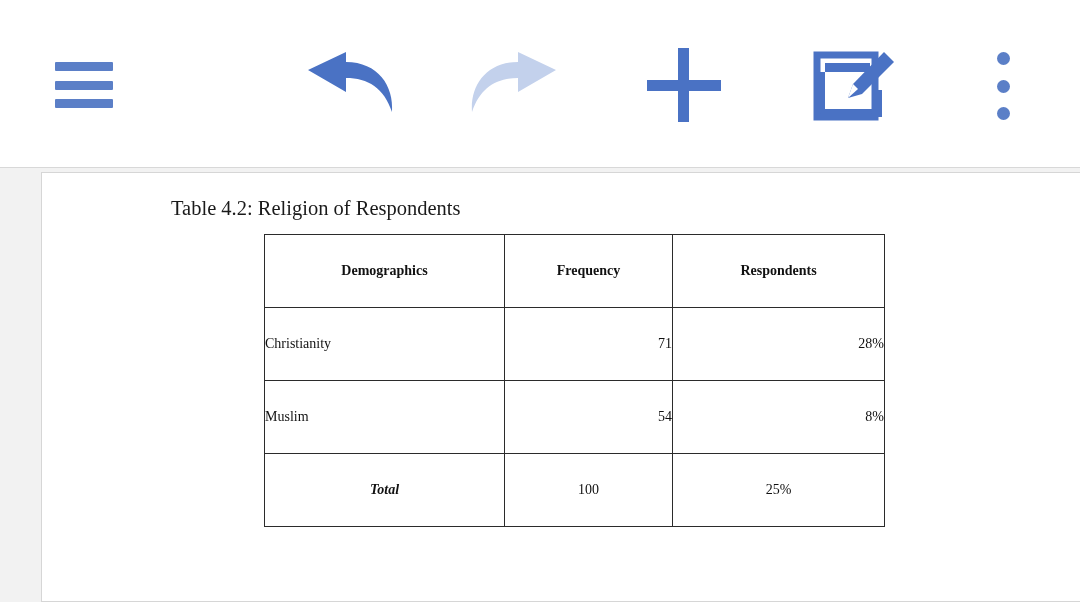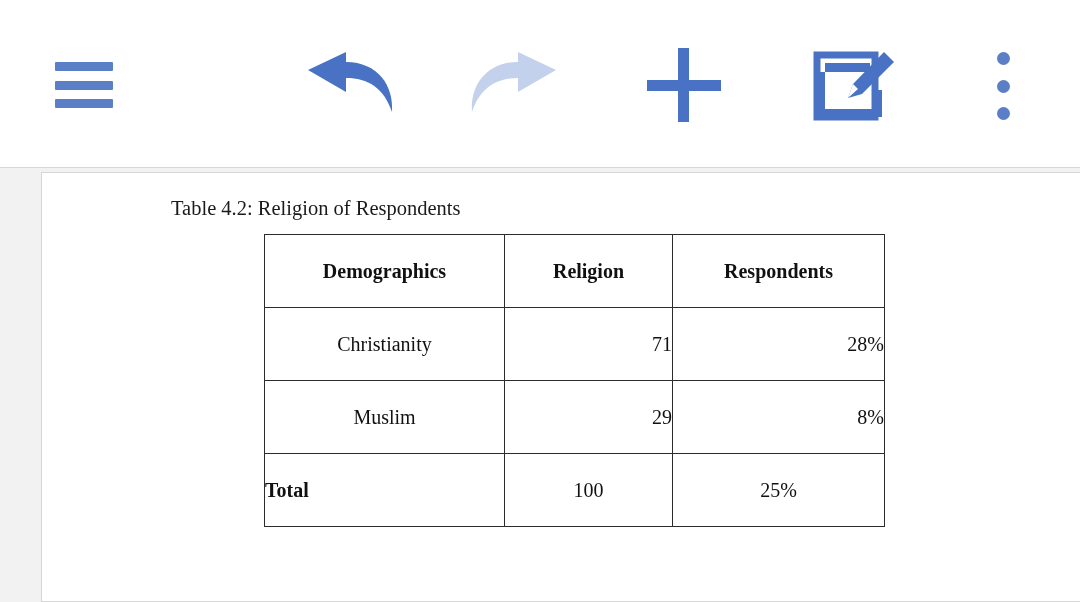--- a/index.html
+++ b/index.html
@@ -125,44 +125,46 @@
     position: absolute;
     left: 222px;
     top: 61px;
     width: 620px;
     border-collapse: collapse;
     table-layout: fixed;
   }
   table.data-table td, table.data-table th {
     border: 1px solid #2b2b2b;
     font-family: "Liberation Serif", serif;
-    font-size: 20px;
+    font-size: 14px;
     color: #111111;
     padding: 0;
     height: 72px;
     vertical-align: middle;
   }
   col.c1 { width: 240px; }
   col.c2 { width: 168px; }
   col.c3 { width: 212px; }
 
   th.hdr {
     font-weight: bold;
     text-align: center;
     font-size: 19.5px;
   }
   td.cell-left {
-    text-align: center;
+    text-align: left;
     padding-left: 10px;
   }
   td.cell-center {
     text-align: right;
   }
   td.total-label {
+    text-align: center;
     font-weight: bold;
+    font-style: italic;
   }
   td.total-value {
     text-align: center;
     font-weight: normal;
   }
 </style>
 </head>
 <body>
 
 <div id="app">
@@ -217,33 +219,33 @@
 
       <table class="data-table">
         <colgroup>
           <col class="c1">
             <col class="c2">
             <col class="c3">
         </colgroup>
         <thead>
           <tr>
             <th class="hdr">Demographics</th>
-            <th class="hdr">Religion</th>
+            <th class="hdr">Frequency</th>
             <th class="hdr">Respondents</th>
           </tr>
         </thead>
         <tbody>
           <tr>
             <td class="cell-left">Christianity</td>
             <td class="cell-center">71</td>
             <td class="cell-center">28%</td>
           </tr>
           <tr>
             <td class="cell-left">Muslim</td>
-            <td class="cell-center">29</td>
+            <td class="cell-center">54</td>
             <td class="cell-center">8%</td>
           </tr>
           <tr>
             <td class="total-label">Total</td>
             <td class="total-value">100</td>
             <td class="total-value">25%</td>
           </tr>
         </tbody>
       </table>
 

